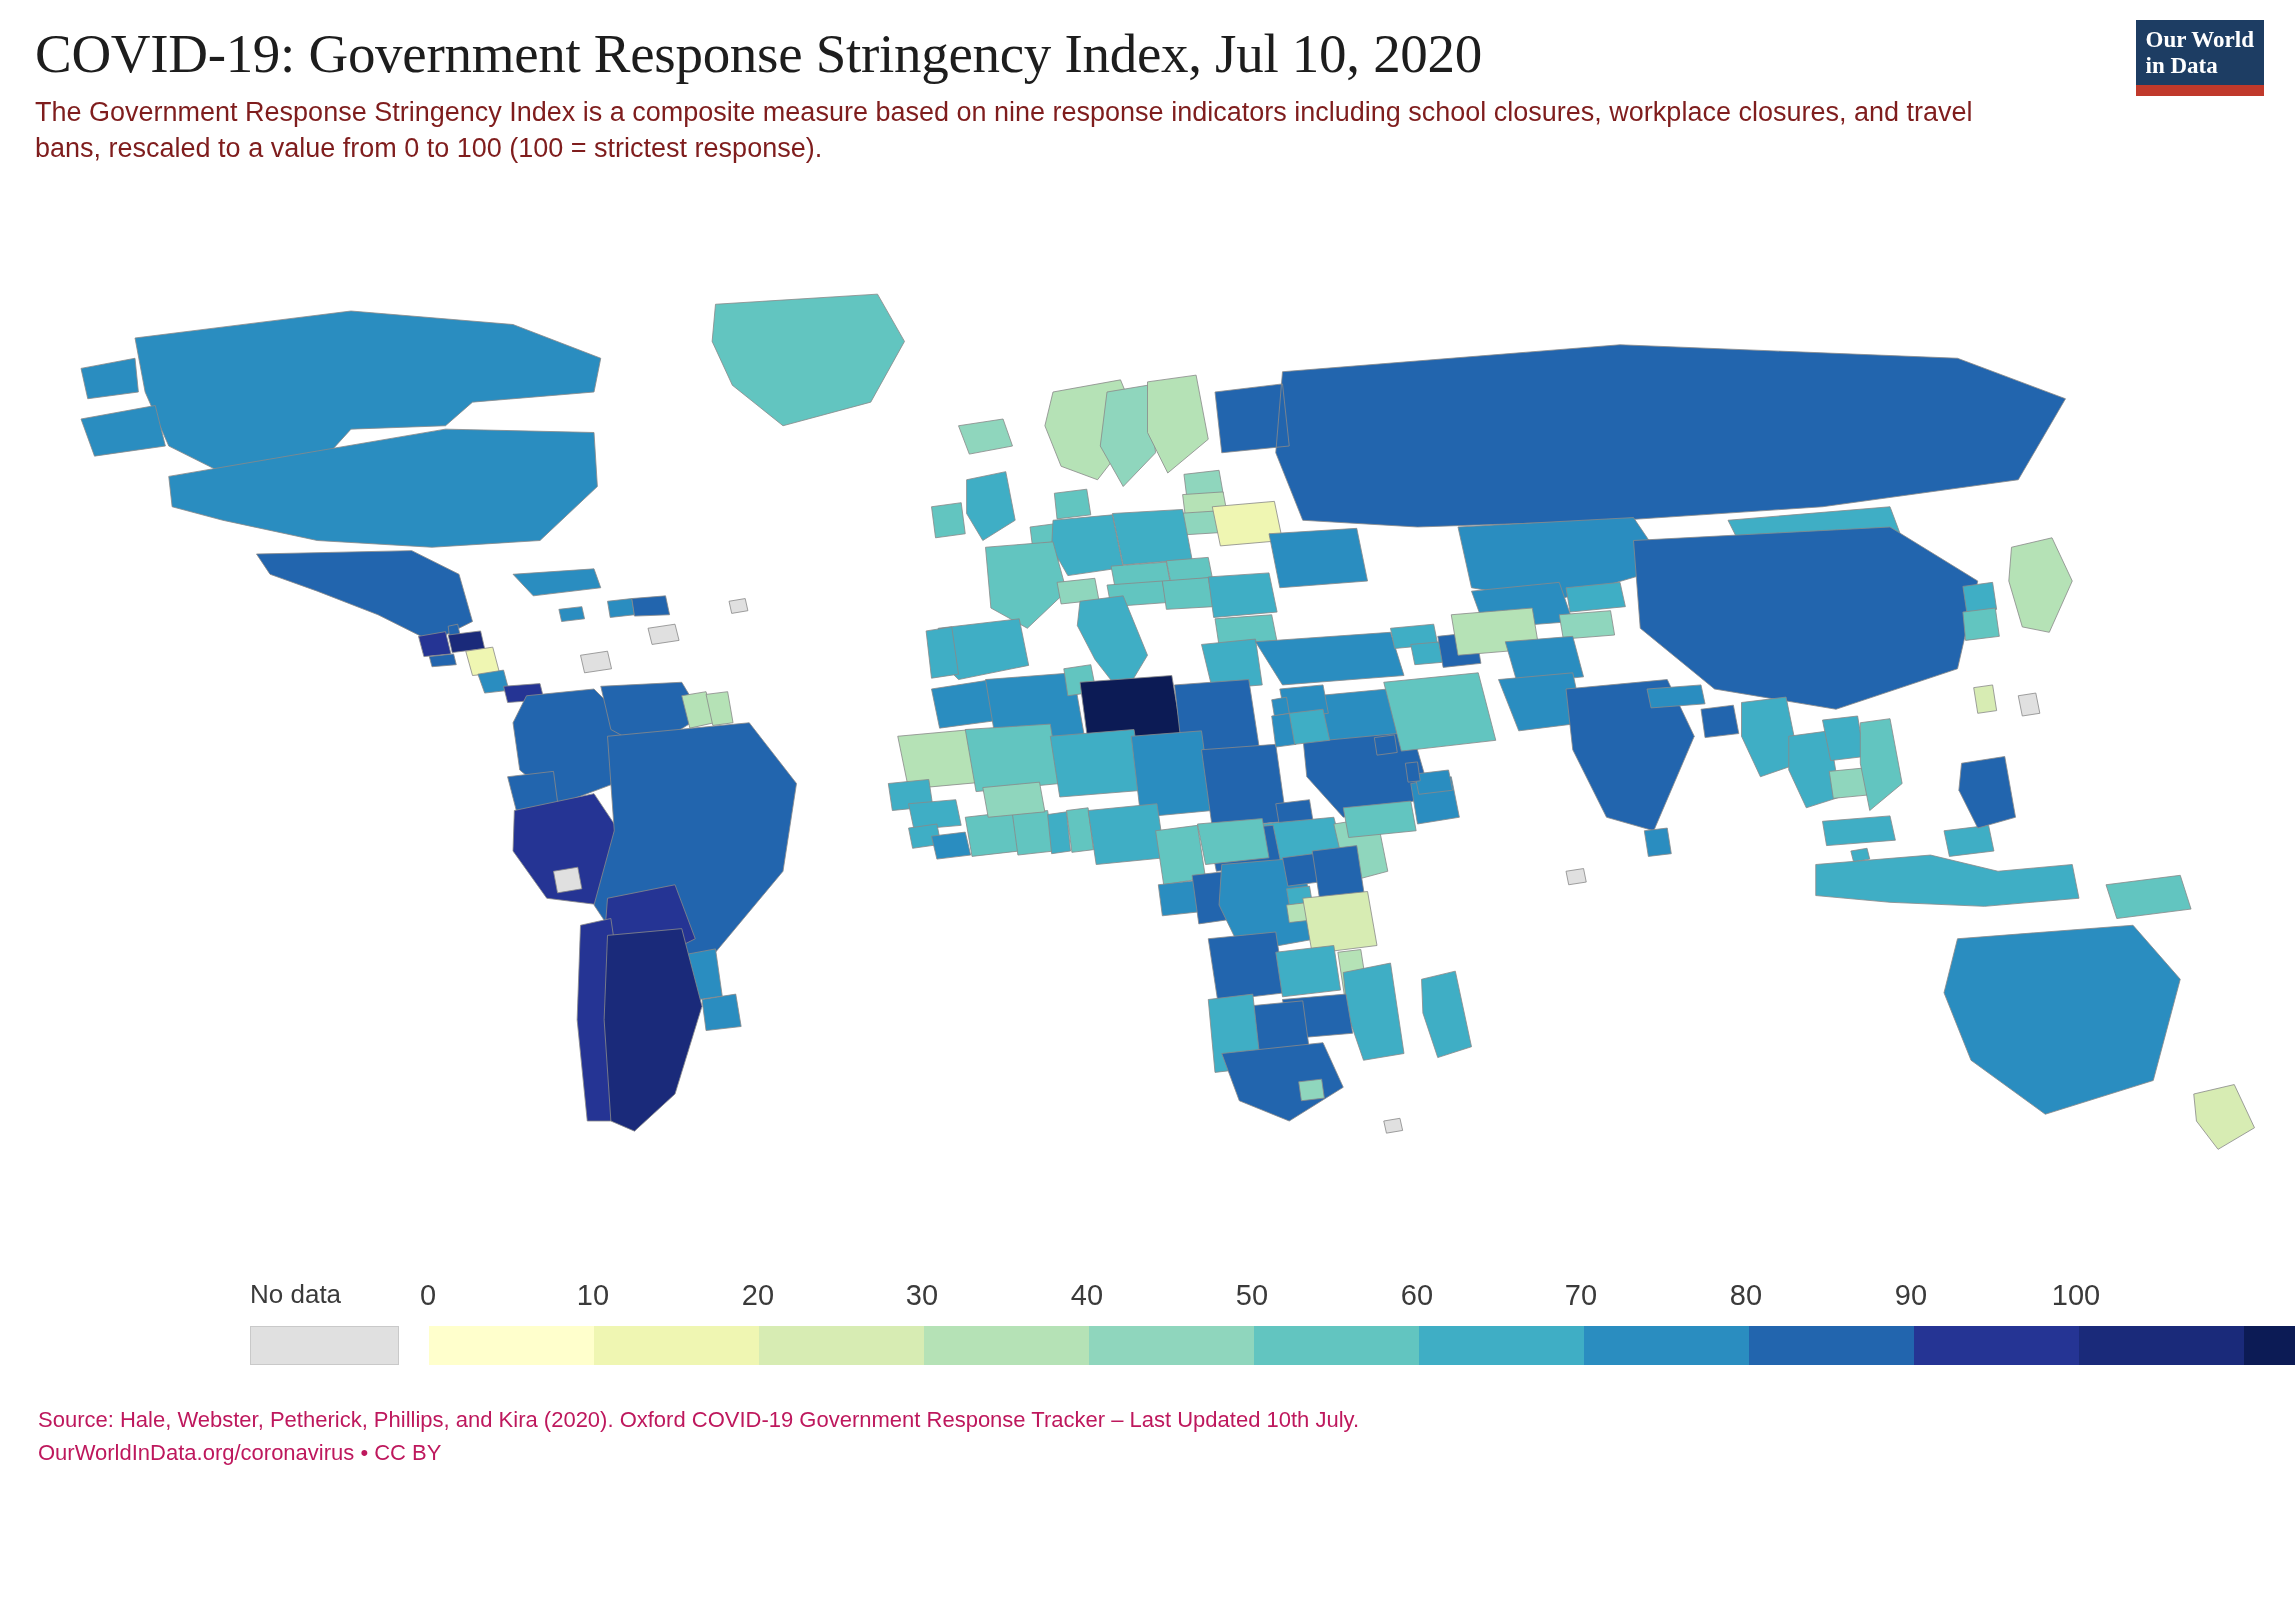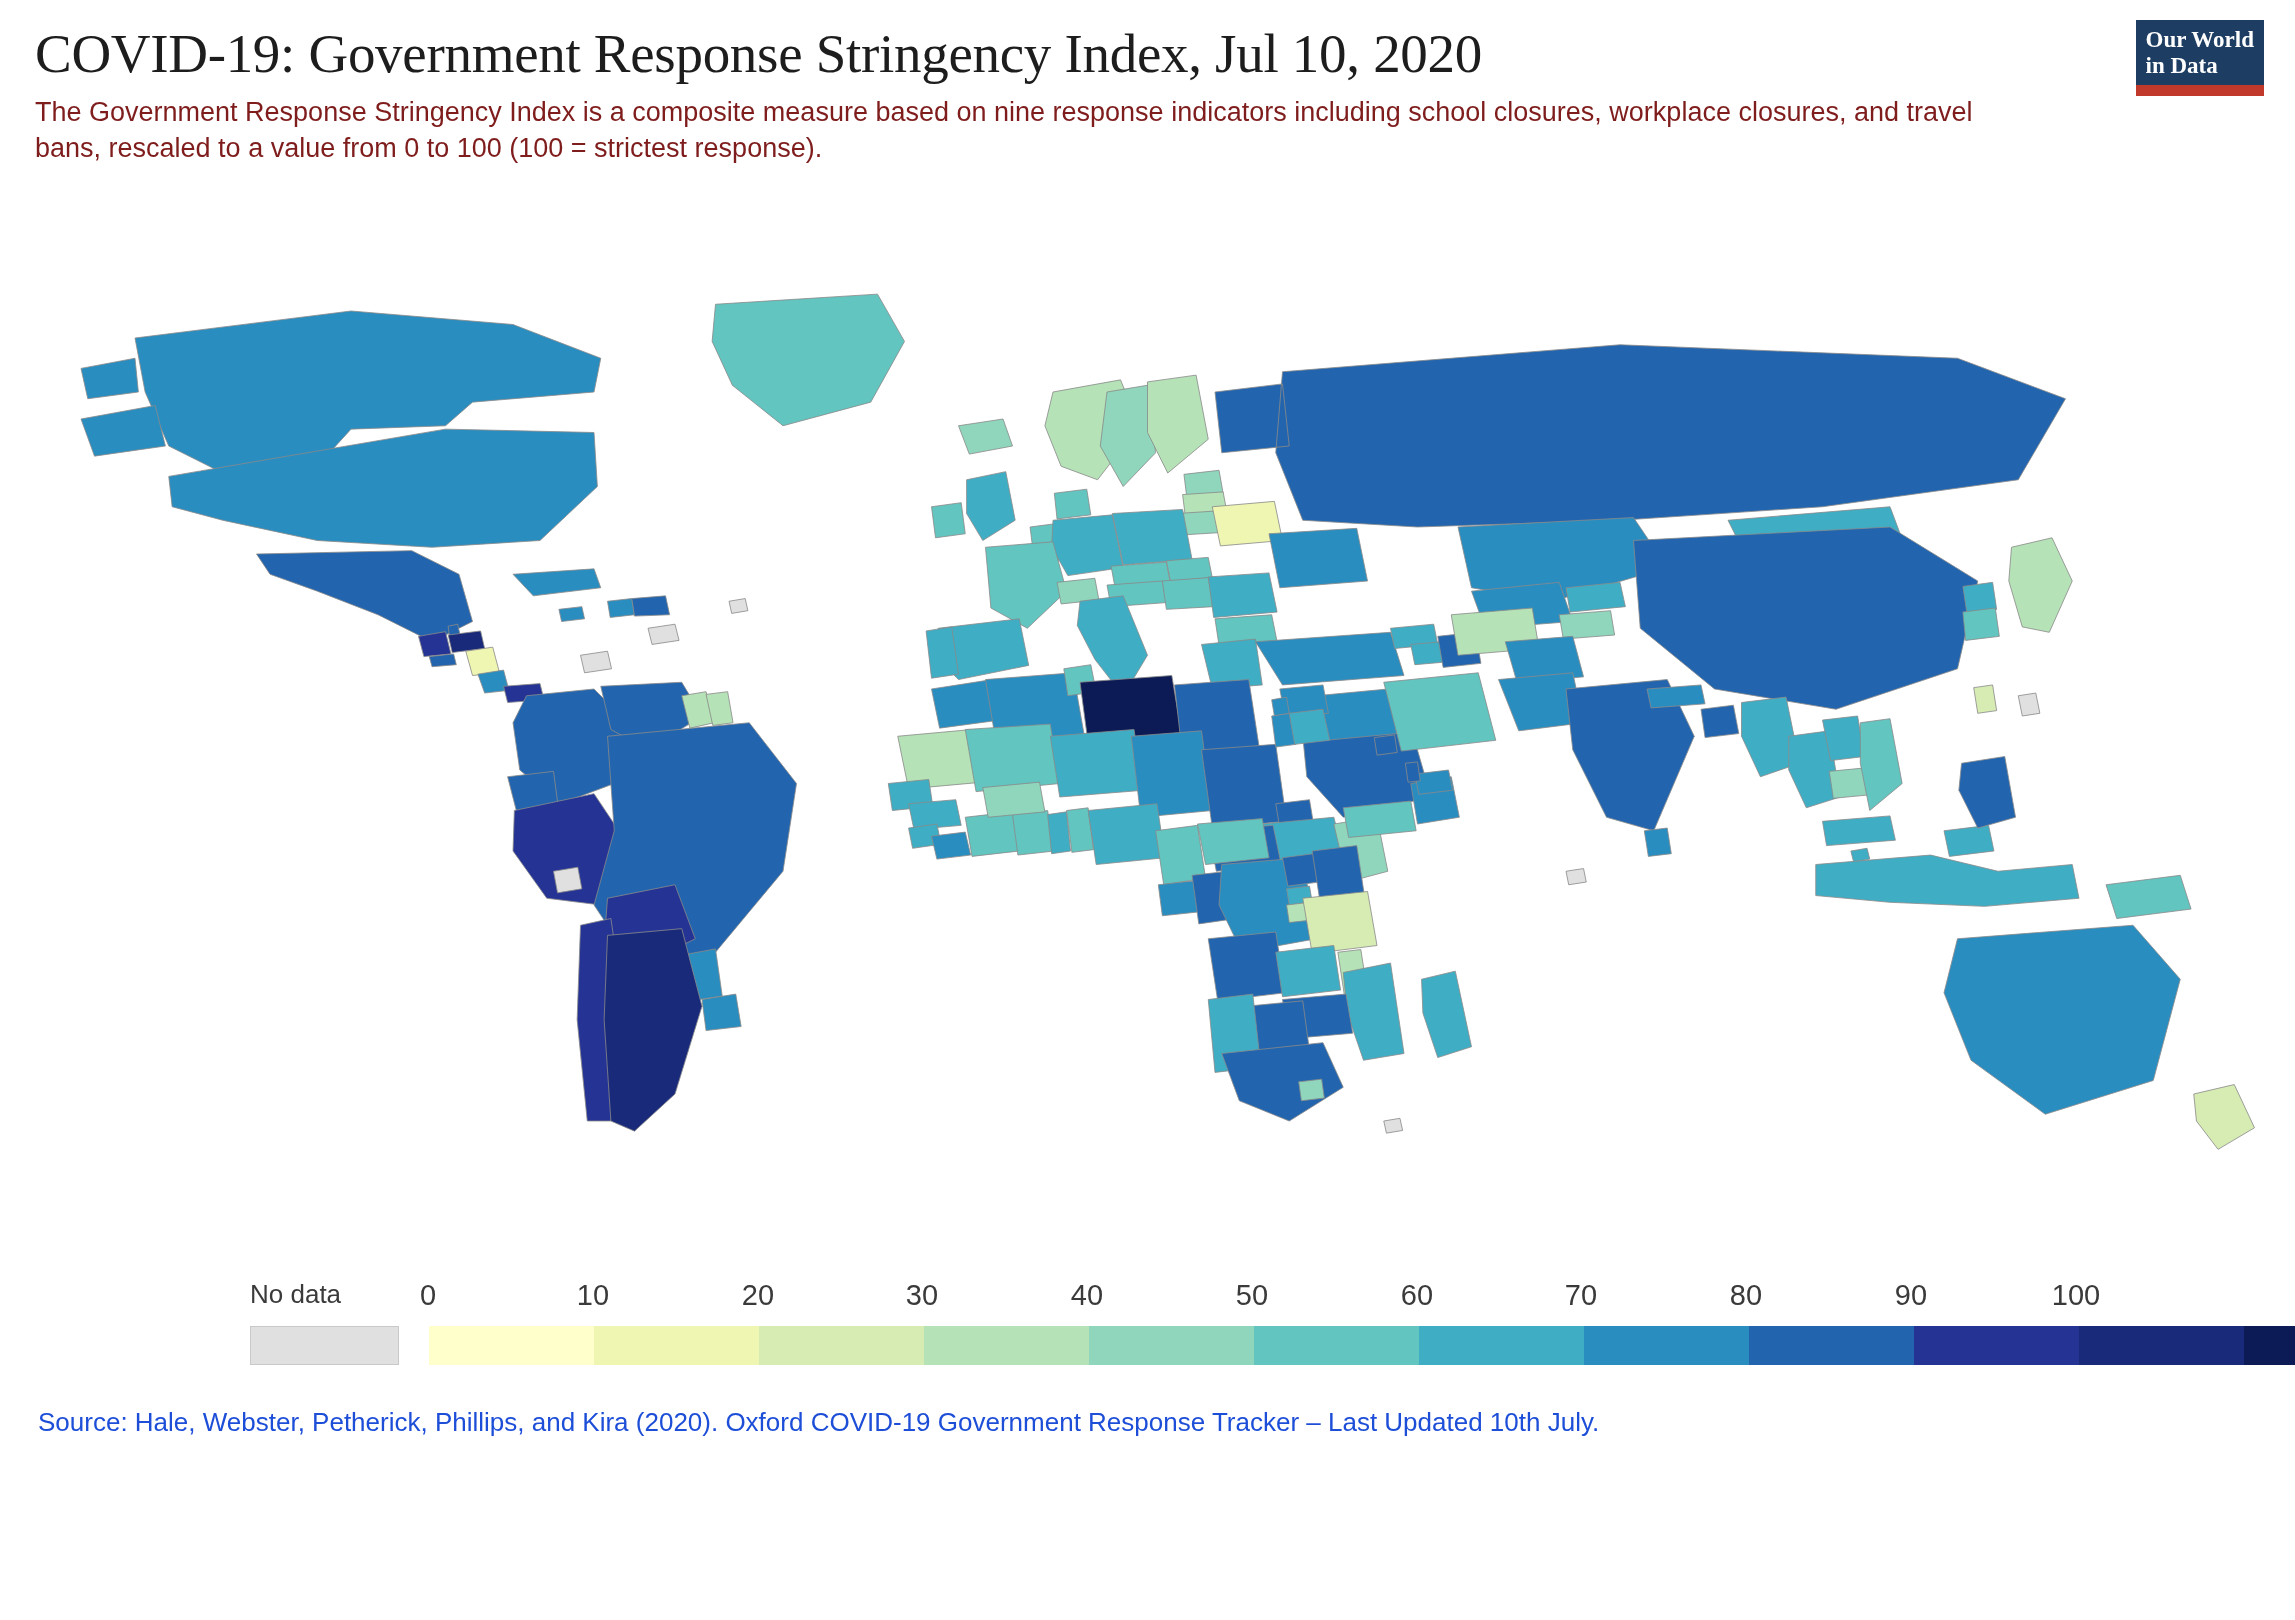--- a/index.html
+++ b/index.html
@@ -136,23 +136,23 @@
     width: 165px;
     height: 39px;
   }
 
   
   .footer {
     position: absolute;
     left: 38px;
     top: 1404px;
     width: 2160px;
-    font-size: 26px;
+    font-size: 22px;
     line-height: 1.42;
-    color: #1d4ed8;
+    color: #be185d;
   }
   .footer div { margin-bottom: 1.4px; }
 </style>
 </head>
 <body>
 
 <div class="header">
   <h1 class="chart-title">COVID-19: Government Response Stringency Index, Jul 10, 2020</h1>
   <p class="chart-subtitle">The Government Response Stringency Index is a composite measure based on nine response indicators including school closures, workplace closures, and travel bans, rescaled to a value from 0 to 100 (100 = strictest response).</p>
 </div>
@@ -642,14 +642,15 @@
         <div class="legend-cell" style="background: rgb(34, 101, 174);"></div>
         <div class="legend-cell" style="background: rgb(37, 52, 148);"></div>
         <div class="legend-cell" style="background: rgb(26, 42, 122);"></div>
         <div class="legend-cell" style="background: rgb(12, 27, 85);"></div>
       </div>
   </div>
 </div>
 
 <div class="footer">
   <div>Source: Hale, Webster, Petherick, Phillips, and Kira (2020). Oxford COVID-19 Government Response Tracker – Last Updated 10th July.</div>
+  <div>OurWorldInData.org/coronavirus • CC BY</div>
 </div>
 
 
 </body></html>

